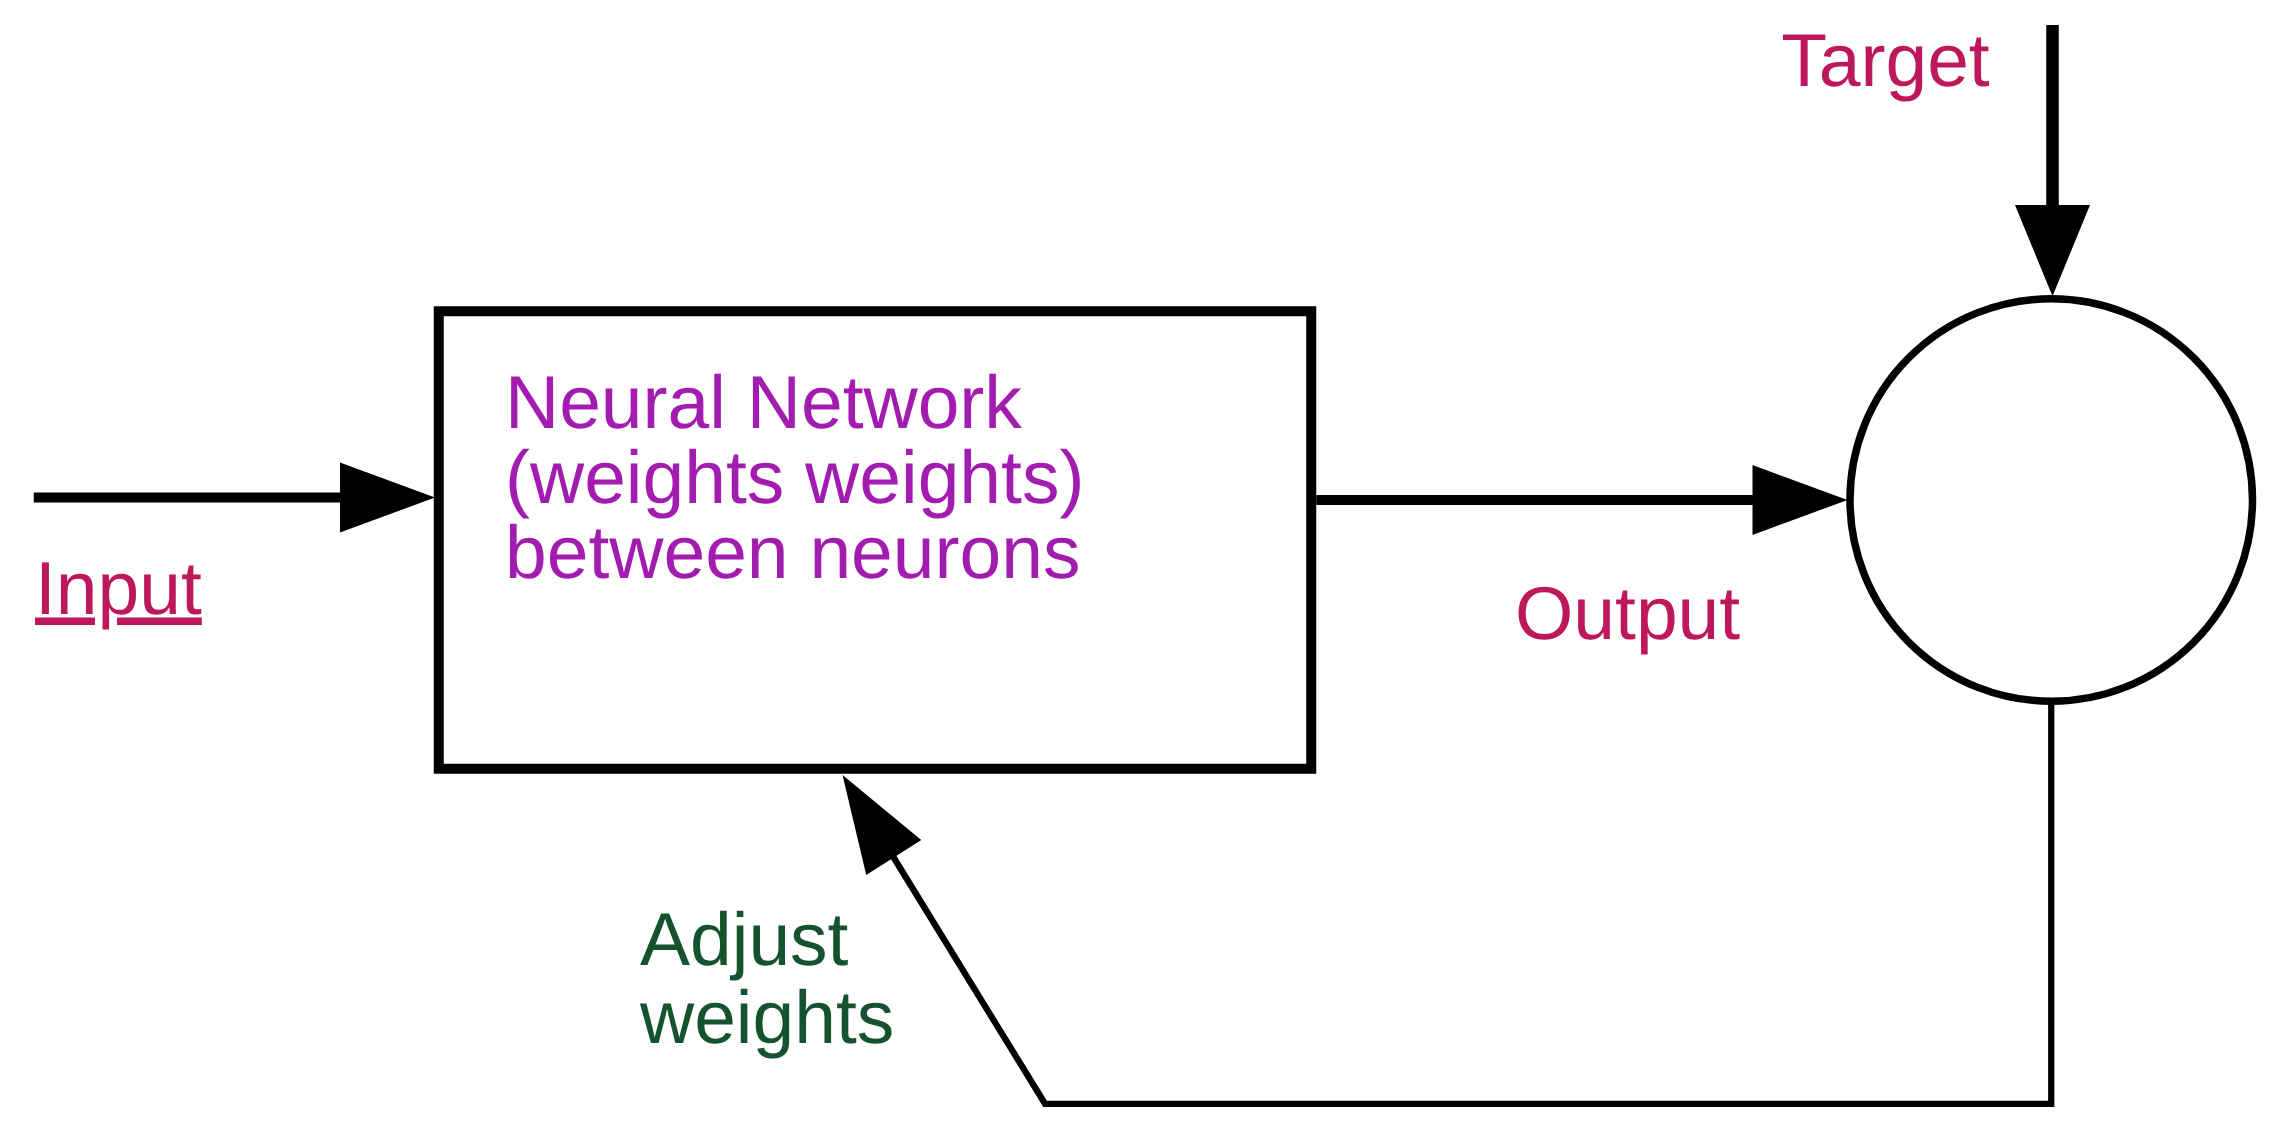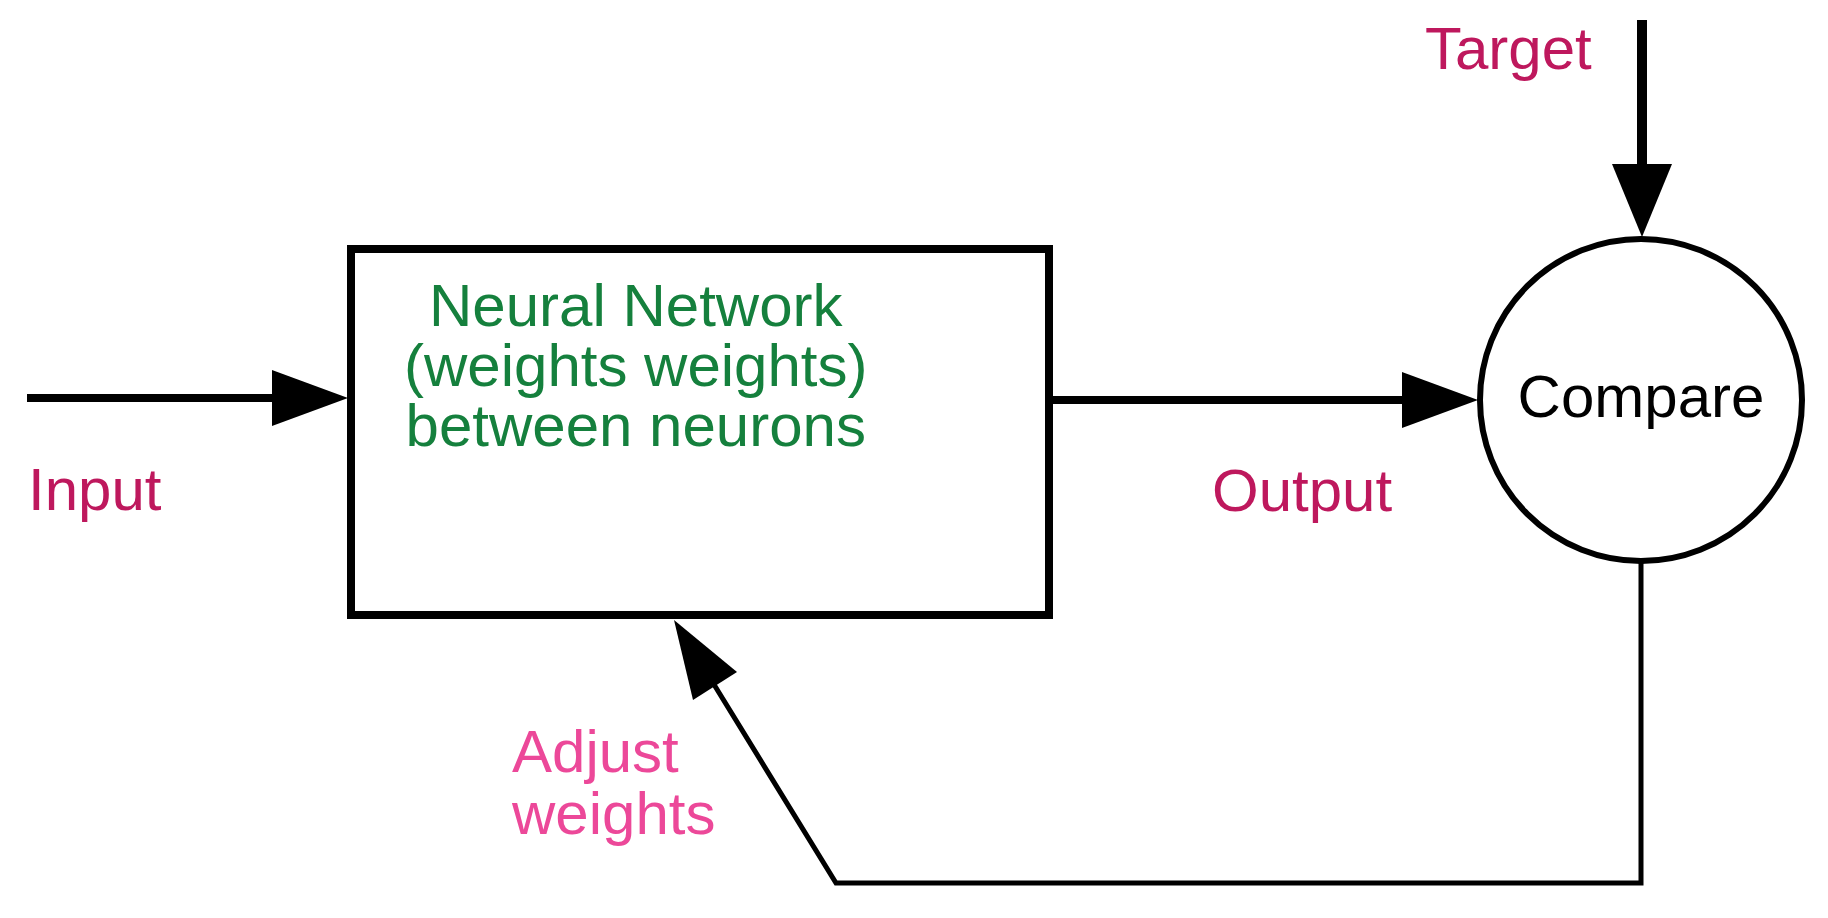--- a/index.html
+++ b/index.html
@@ -27,34 +27,33 @@
     position: absolute;
     font-size: 60px;
     line-height: 60px;
     white-space: nowrap;
     color: #be185d;
     letter-spacing: 0px;
   }
   .boxtext {
     position: absolute;
     left: 404px;
-    top: 276px;
+    top: 292px;
     font-size: 60px;
     line-height: 60px;
-    color: #15803d;
-    text-align: center;
+    color: #a21caf;
   }
   .boxtext div { white-space: nowrap; }
   .adjust {
     position: absolute;
     left: 512px;
     top: 721px;
     font-size: 60px;
     line-height: 62px;
-    color: #ec4899;
+    color: #14532d;
   }
   .compare-label {
     position: absolute;
     left: 1641px;
     top: 367px;
     transform: translateX(-50%);
     font-size: 60px;
     line-height: 60px;
     white-space: nowrap;
     color: #000000;
@@ -91,26 +90,25 @@
       <polygon points="674,620 737,672 693,700" fill="#000000"></polygon>
     </g>
   </svg>
 
   <div class="boxtext">
     <div>Neural Network</div>
     <div>(weights weights)</div>
     <div>between neurons</div>
   </div>
 
-  <div class="label" style="left:28px; top:460px;">Input</div>
+  <div class="label" style="left:28px; top:441px;text-decoration:underline;">Input</div>
 
   <div class="label" style="left:1212px; top:461px;">Output</div>
 
   <div class="label" style="left:1425px; top:19px;">Target</div>
 
-  <div class="compare-label">Compare</div>
 
   <div class="adjust">
     <div>Adjust</div>
     <div>weights</div>
   </div>
 
 </div>
 
 </body></html>

